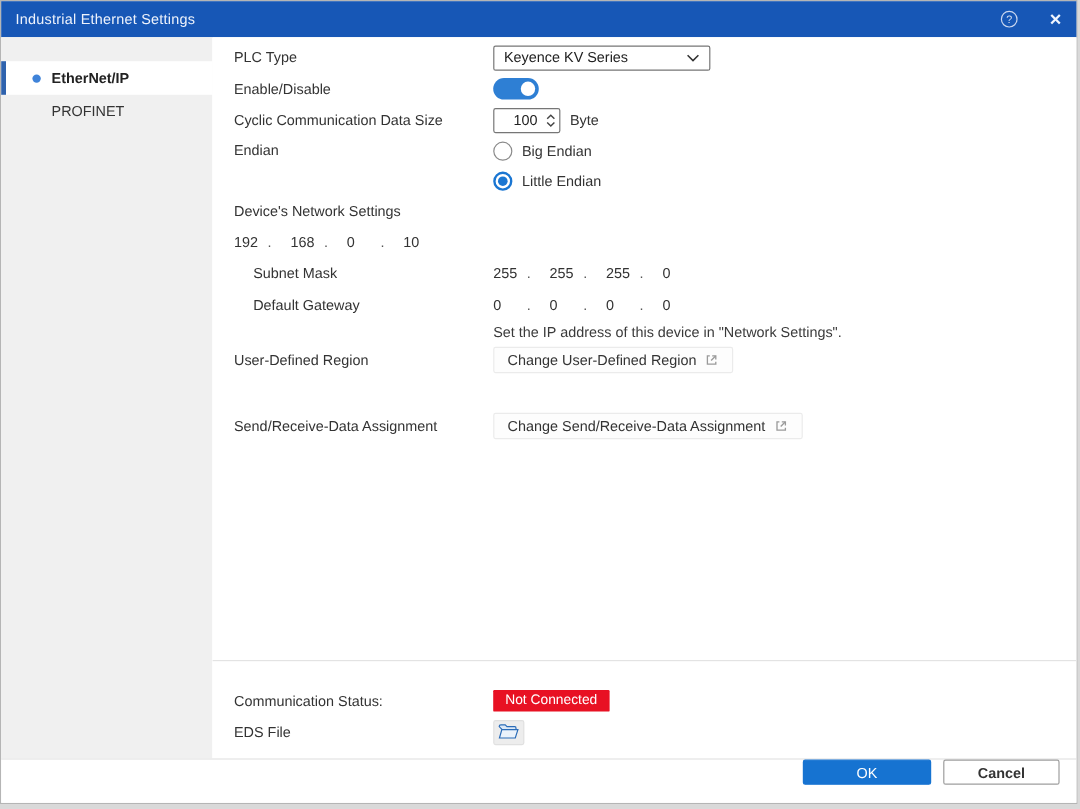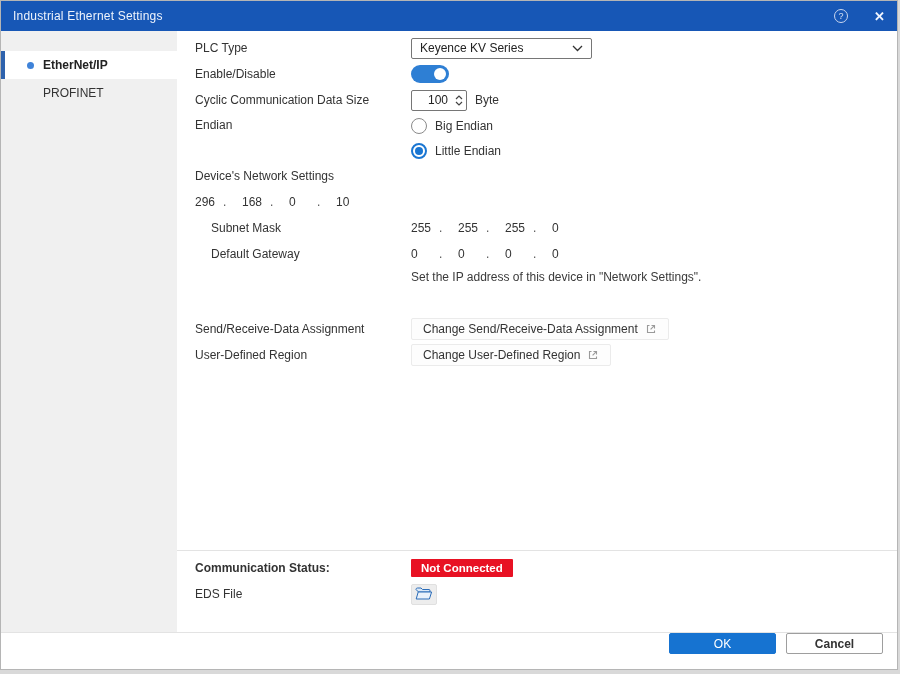--- a/index.html
+++ b/index.html
@@ -66,21 +66,21 @@
   
   .footer { height:37px; border-top:1px solid #e3e3e3; display:flex; align-items:flex-start; justify-content:flex-end; gap:10px; padding-right:14px; flex-shrink:0; background:#fff; }
   .btn { height:21px; font-size:12px; border-radius:2px; display:flex; align-items:center; justify-content:center; cursor:default; }
   .btn-primary { width:107px; background:#1673d1; border:1px solid #1673d1; color:#fff; }
   .btn-secondary { width:97px; background:#fff; border:1px solid #9e9e9e; color:#333;font-weight:bold; }
 
   
   .mt-header { }
   .mt-assign { margin-top:29px; }
   .mt-sep { margin-top:182px; }
-  .mt-status { margin-top:4px;font-weight:bold; }
+  .mt-status { margin-top:20px; }
   .note-row { min-height:20px; }
 </style>
 </head>
 <body>
 
 <div class="window">
 
   <div class="titlebar">
     <span class="title">Industrial Ethernet Settings</span>
     <span class="tb-right">
@@ -152,21 +152,21 @@
           </span>
         </span>
       </div>
 
       <div class="crow mt-header">
         <span>Device's Network Settings</span>
       </div>
 
       <div class="crow">
         <span class="octets">
-          <span class="oct">296</span>
+          <span class="oct">192</span>
           <span class="sep">.</span>
           <span class="oct">168</span>
           <span class="sep">.</span>
           <span class="oct">0</span>
           <span class="sep">.</span>
           <span class="oct">10</span>
         </span>
       </div>
 
       <div class="crow">
@@ -191,46 +191,46 @@
           <span class="sep">.</span>
           <span class="oct">0</span>
           <span class="sep">.</span>
           <span class="oct">0</span>
         </span>
       </div>
 
       <div class="crow note-row">
         <span class="lbl"></span>
         <span class="note">Set the IP address of this device in "Network Settings".</span>
+      </div>
+
+      <div class="crow">
+        <span class="lbl">User-Defined Region</span>
+        <span class="lite-btn">
+          <span>Change User-Defined Region</span>
+          <svg width="12" height="12" viewBox="0 0 12 12">
+              <path d="M4.5 2.5 H2.5 V9.5 H9.5 V7.5" fill="none" stroke="#9a9a9a" stroke-width="1.1"></path>
+              <path d="M6.5 2.5 H9.5 V5.5" fill="none" stroke="#9a9a9a" stroke-width="1.1"></path>
+              <path d="M9.3 2.7 L5.6 6.4" fill="none" stroke="#9a9a9a" stroke-width="1.1"></path>
+            </svg>
+        </span>
       </div>
 
       <div class="crow mt-assign">
         <span class="lbl">Send/Receive-Data Assignment</span>
         <span class="lite-btn">
           <span>Change Send/Receive-Data Assignment</span>
           <svg width="12" height="12" viewBox="0 0 12 12">
               <path d="M4.5 2.5 H2.5 V9.5 H9.5 V7.5" fill="none" stroke="#9a9a9a" stroke-width="1.1"></path>
               <path d="M6.5 2.5 H9.5 V5.5" fill="none" stroke="#9a9a9a" stroke-width="1.1"></path>
               <path d="M9.3 2.7 L5.6 6.4" fill="none" stroke="#9a9a9a" stroke-width="1.1"></path>
             </svg>
         </span>
       </div>
 
-      <div class="crow">
-        <span class="lbl">User-Defined Region</span>
-        <span class="lite-btn">
-          <span>Change User-Defined Region</span>
-          <svg width="12" height="12" viewBox="0 0 12 12">
-              <path d="M4.5 2.5 H2.5 V9.5 H9.5 V7.5" fill="none" stroke="#9a9a9a" stroke-width="1.1"></path>
-              <path d="M6.5 2.5 H9.5 V5.5" fill="none" stroke="#9a9a9a" stroke-width="1.1"></path>
-              <path d="M9.3 2.7 L5.6 6.4" fill="none" stroke="#9a9a9a" stroke-width="1.1"></path>
-            </svg>
-        </span>
-      </div>
-
       <hr class="sep-line mt-sep">
 
       <div class="crow mt-status">
         <span class="lbl">Communication Status:</span>
         <span class="badge">Not Connected</span>
       </div>
 
       <div class="crow">
         <span class="lbl">EDS File</span>
         <span class="folder-btn">

